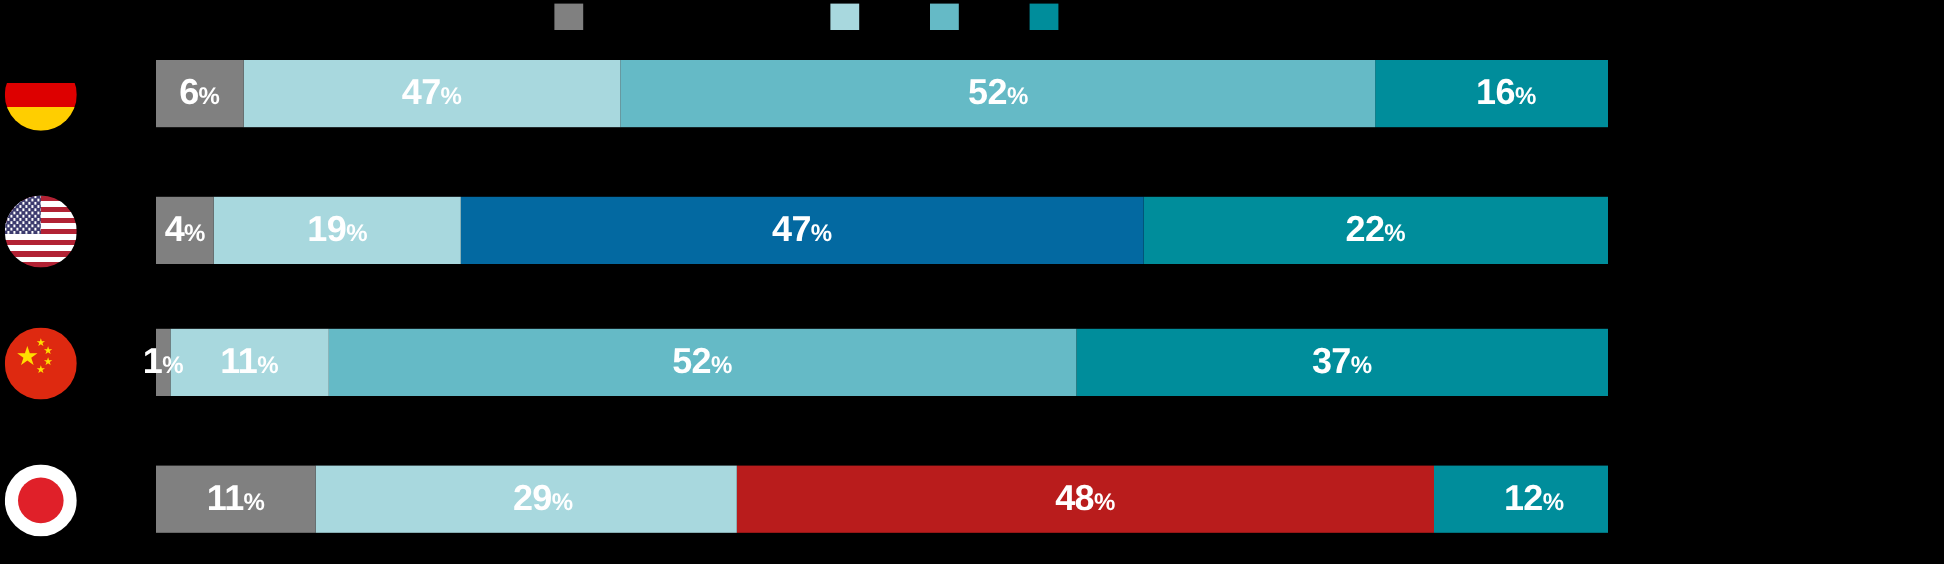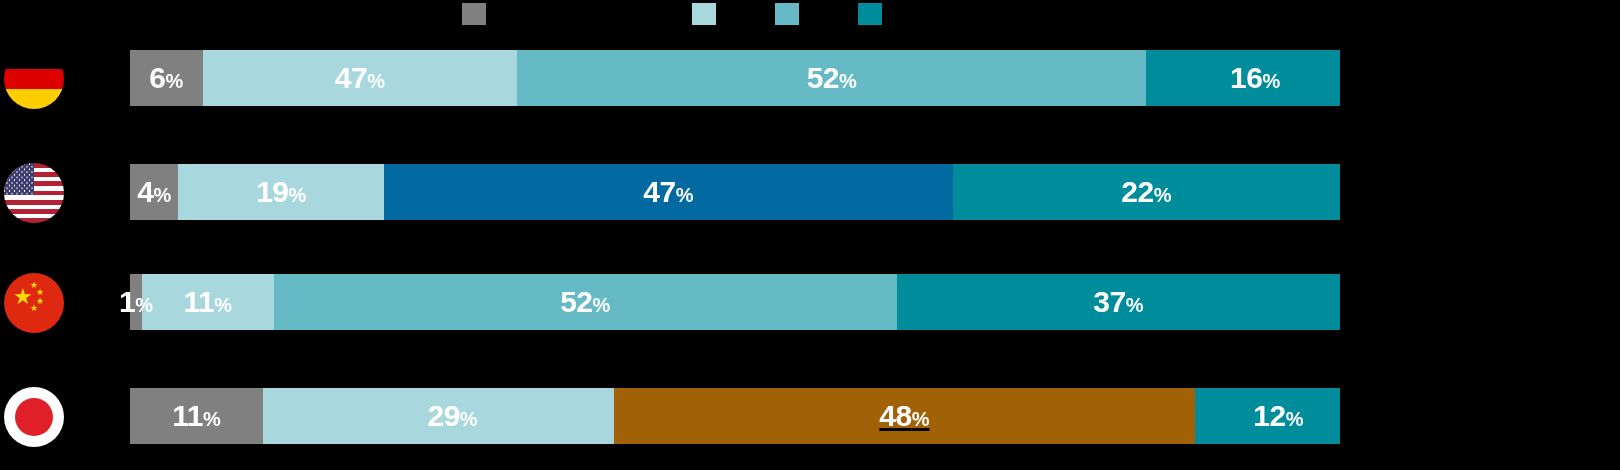--- a/index.html
+++ b/index.html
@@ -269,21 +269,21 @@
         <div class="flag-inner"></div>
         <div class="disc"></div>
       </div>
       <div class="bar">
         <div class="seg" style="background: rgb(128, 128, 128); width: 11%; z-index: 10;">
           <span class="seg-label"><span>11</span><span class="pct">%</span></span>
         </div>
         <div class="seg" style="background: rgb(168, 216, 222); width: 29%; z-index: 9; padding-left: 28px;">
           <span class="seg-label"><span>29</span><span class="pct">%</span></span>
         </div>
-        <div class="seg" style="background: #a16207; width: 48%; z-index: 8; text-decoration: underline;">
+        <div class="seg" style="background: #b91c1c; width: 48%; z-index: 8;">
           <span class="seg-label"><span>48</span><span class="pct">%</span></span>
         </div>
         <div class="seg" style="background: rgb(0, 141, 155); width: 12%; z-index: 7; padding-left: 22px;">
           <span class="seg-label"><span>12</span><span class="pct">%</span></span>
         </div>
       </div>
     </div>
   </div>
 
 </body></html>

